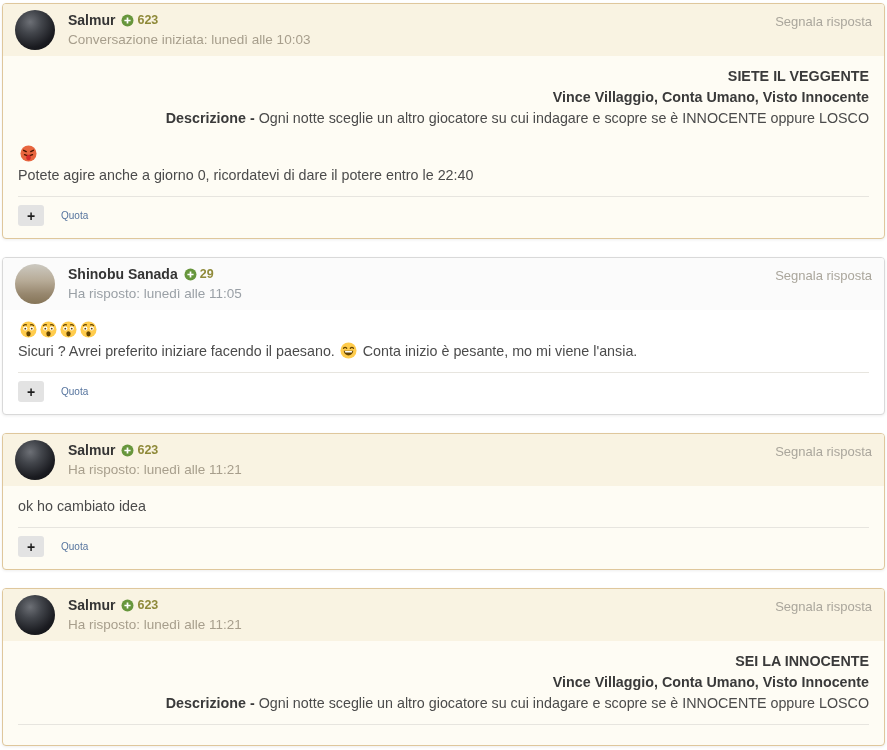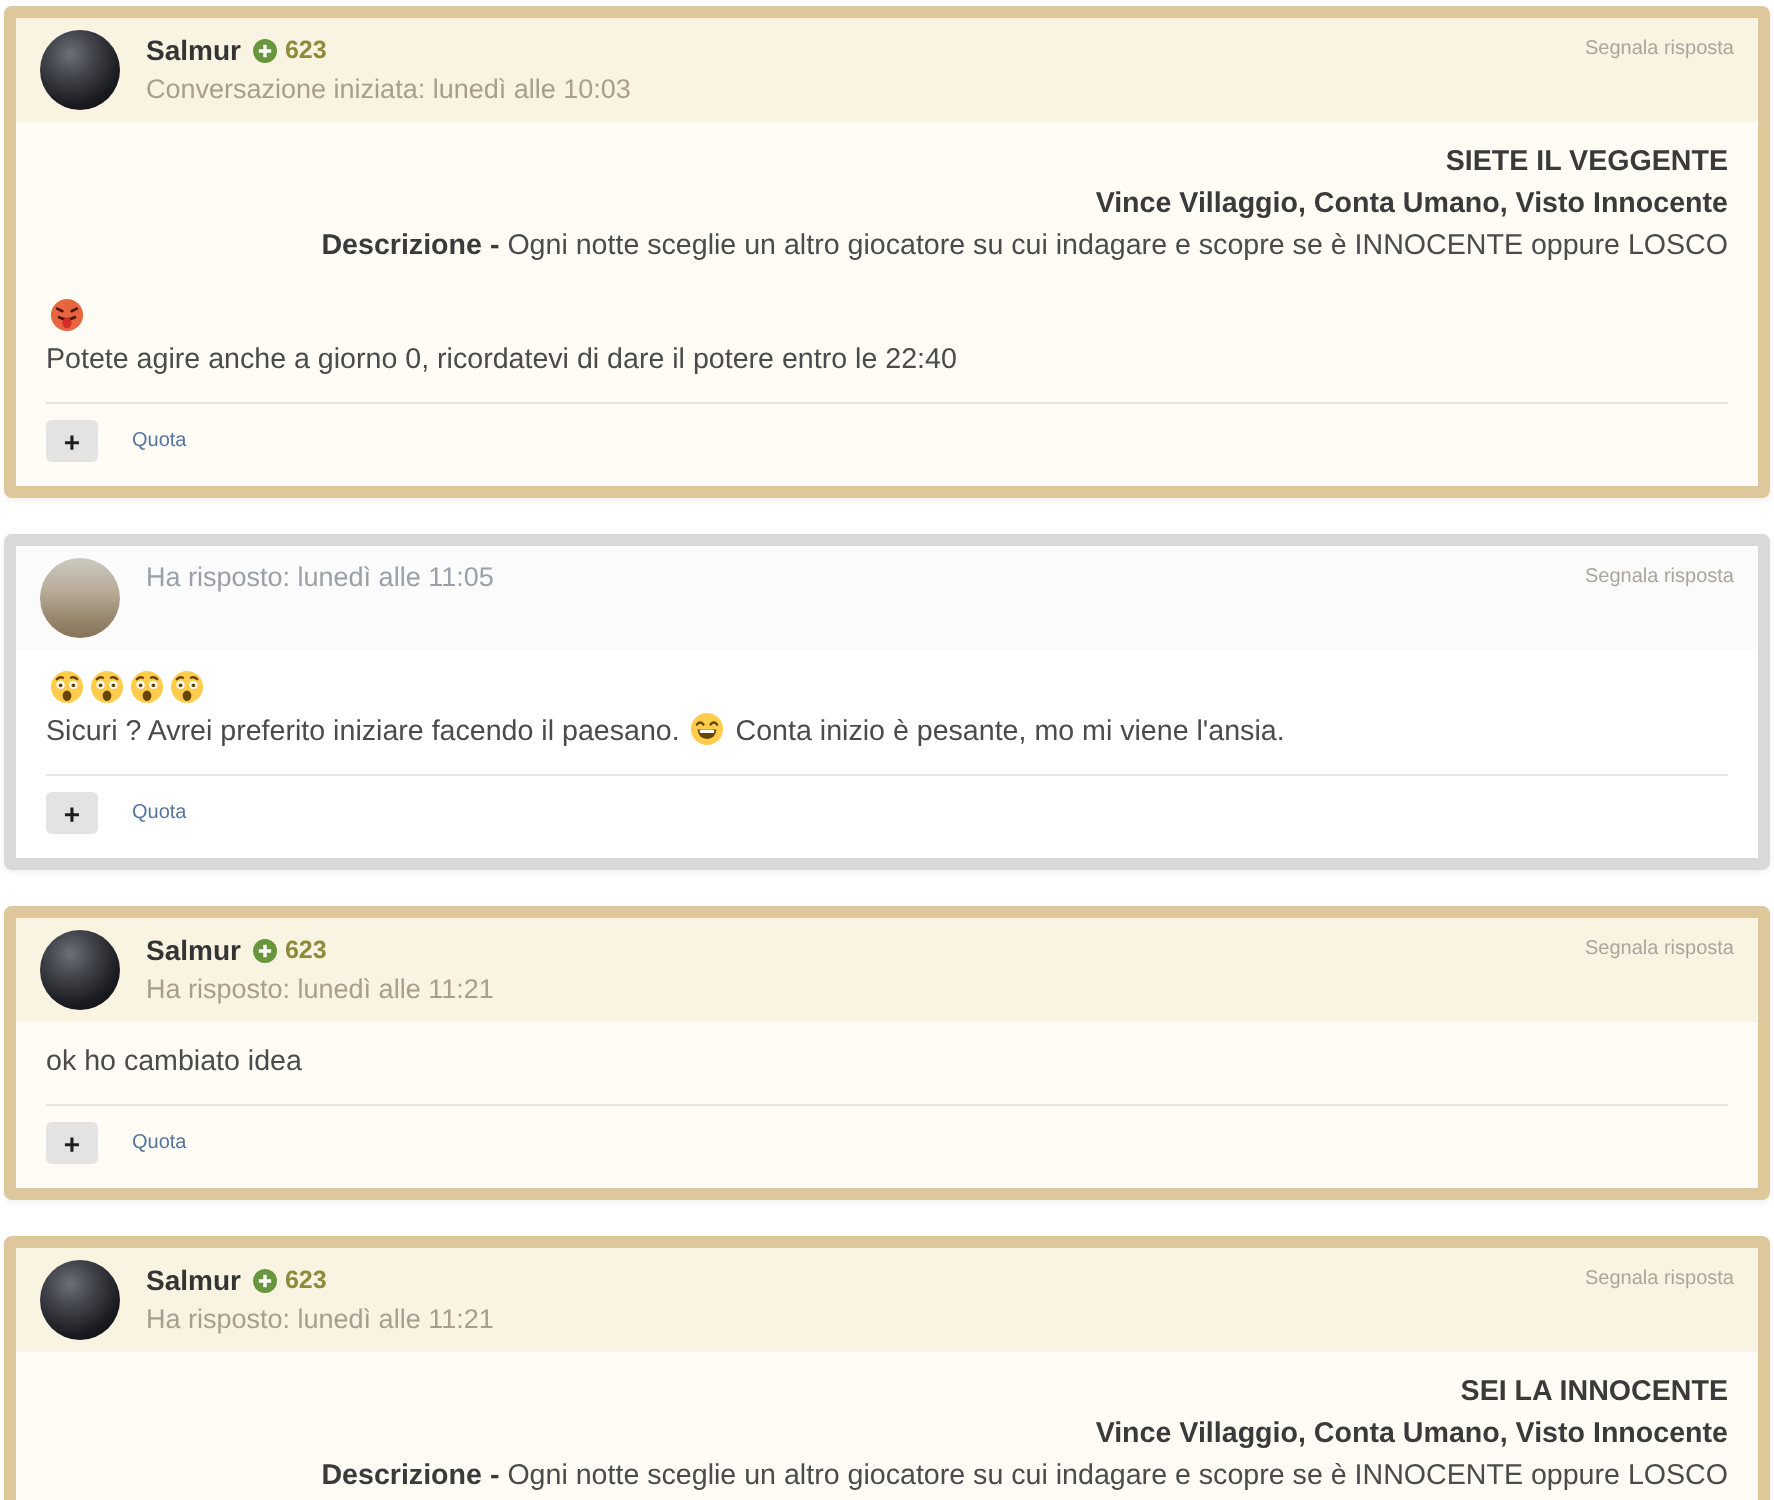--- a/index.html
+++ b/index.html
@@ -5,21 +5,21 @@
   * { box-sizing: border-box; }
   html, body { margin: 0; padding: 0; }
   body {
     background: var(--page_bg, #fff);
     font-family: "Liberation Sans", sans-serif;
     width: 887px;
   }
   #thread { padding: 3px 2px 0; }
 
   .post {
-    border: 6px solid #84cc16;
+    border: 1px solid #84cc16;
     border-radius: 4px;
     margin-bottom: 18px;
     overflow: hidden;
     box-shadow: 0 1px 3px rgba(0,0,0,0.07);
   }
   .post.highlight { border-color: var(--highlight_border); background: var(--highlight_body_bg); }
   .post.highlight .post-header { background: var(--highlight_header_bg); }
   .post.default { border-color: var(--default_border); background: var(--default_body_bg); }
   .post.default .post-header { background: var(--default_header_bg); }
 
@@ -51,21 +51,21 @@
     cursor: pointer;
   }
   .rep { display: inline-flex; align-items: center; gap: 3px; cursor: pointer; }
   .rep-icon { display: inline-flex; }
   .rep-count { font-size: 12.5px; font-weight: bold; color: var(--rep_count_text); }
   .meta { font-size: 13.5px; }
   .post.highlight .meta { color: var(--meta_text_highlight); }
   .post.default .meta { color: var(--meta_text_default); }
   .report {
     margin-left: auto;
-    font-size: 10px;
+    font-size: 13px;
     padding-top: 4px;
     color: var(--report_link);
     text-decoration: none;
     cursor: pointer;
     white-space: nowrap;
   }
 
   .post-content {
     padding: 10px 15px 8px;
     font-size: 14.3px;
@@ -134,20 +134,32 @@
     <div class="post-footer">
       <button class="plus-btn">+</button>
       <a class="quote-link">Quota</a>
     </div>
   </article>
 
   <article class="post default">
     <header class="post-header">
       <span class="avatar shinobu"></span>
       <div class="id-block">
+        <div class="name-row">
+          <a class="username">Shinobu Sanada</a>
+          <span class="rep">
+            <span class="rep-icon">
+                <svg width="13" height="13" viewBox="0 0 13 13">
+                  <circle cx="6.5" cy="6.5" r="6" fill="#67963c"></circle>
+                  <path d="M6.5 3.4 V9.6 M3.4 6.5 H9.6" stroke="#ffffff" stroke-width="1.7"></path>
+                </svg>
+              </span>
+            <span class="rep-count">29</span>
+          </span>
+        </div>
         <div class="meta">Ha risposto: lunedì alle 11:05</div>
       </div>
       <a class="report">Segnala risposta</a>
     </header>
     <div class="post-content">
         <div class="line left"><svg width="17" height="17" viewBox="0 0 18 18" class="emoji">
             <circle cx="9" cy="9" r="8.5" fill="#ffcc4d"></circle>
             <path d="M3.6 4.9 Q5.1 3.3 6.9 4.1" stroke="#664500" stroke-width="1.2" fill="none" stroke-linecap="round"></path>
             <path d="M14.4 4.9 Q12.9 3.3 11.1 4.1" stroke="#664500" stroke-width="1.2" fill="none" stroke-linecap="round"></path>
             <circle cx="5.6" cy="7.9" r="2.2" fill="#ffffff"></circle>

